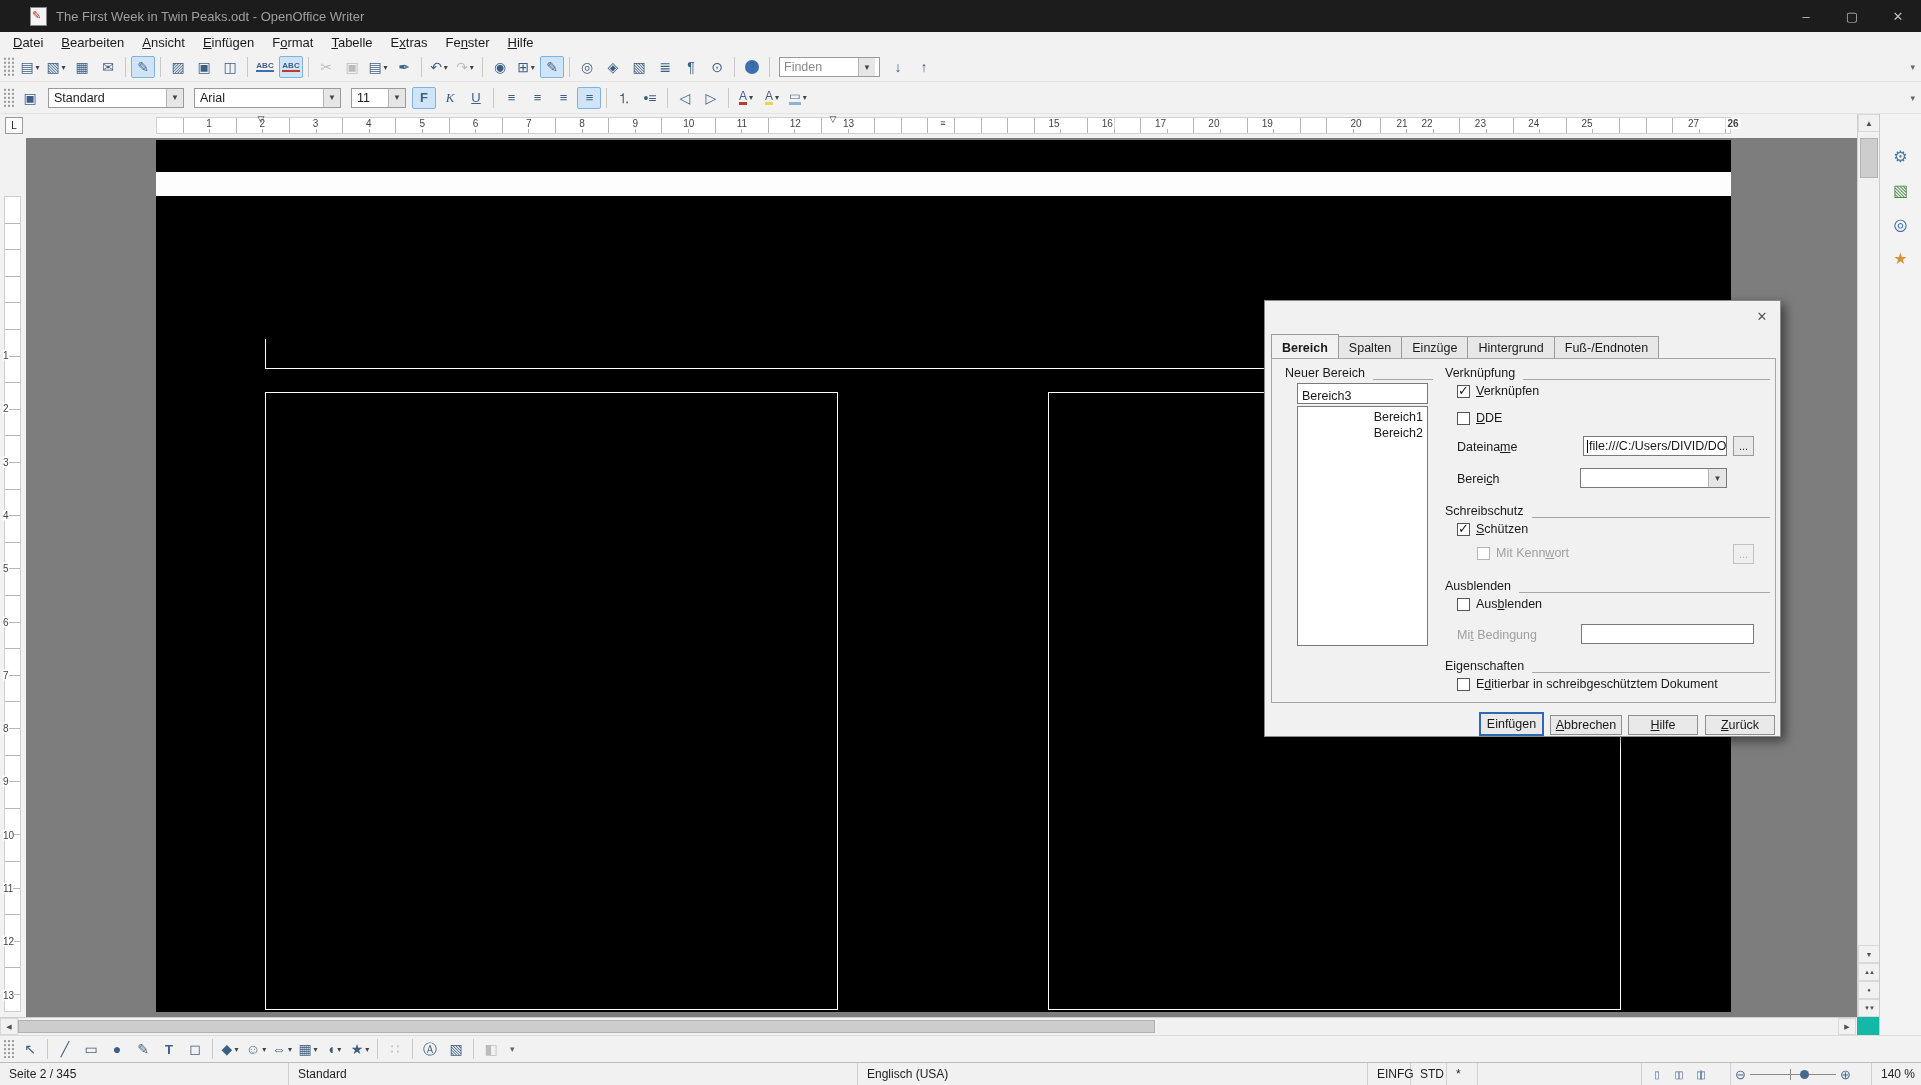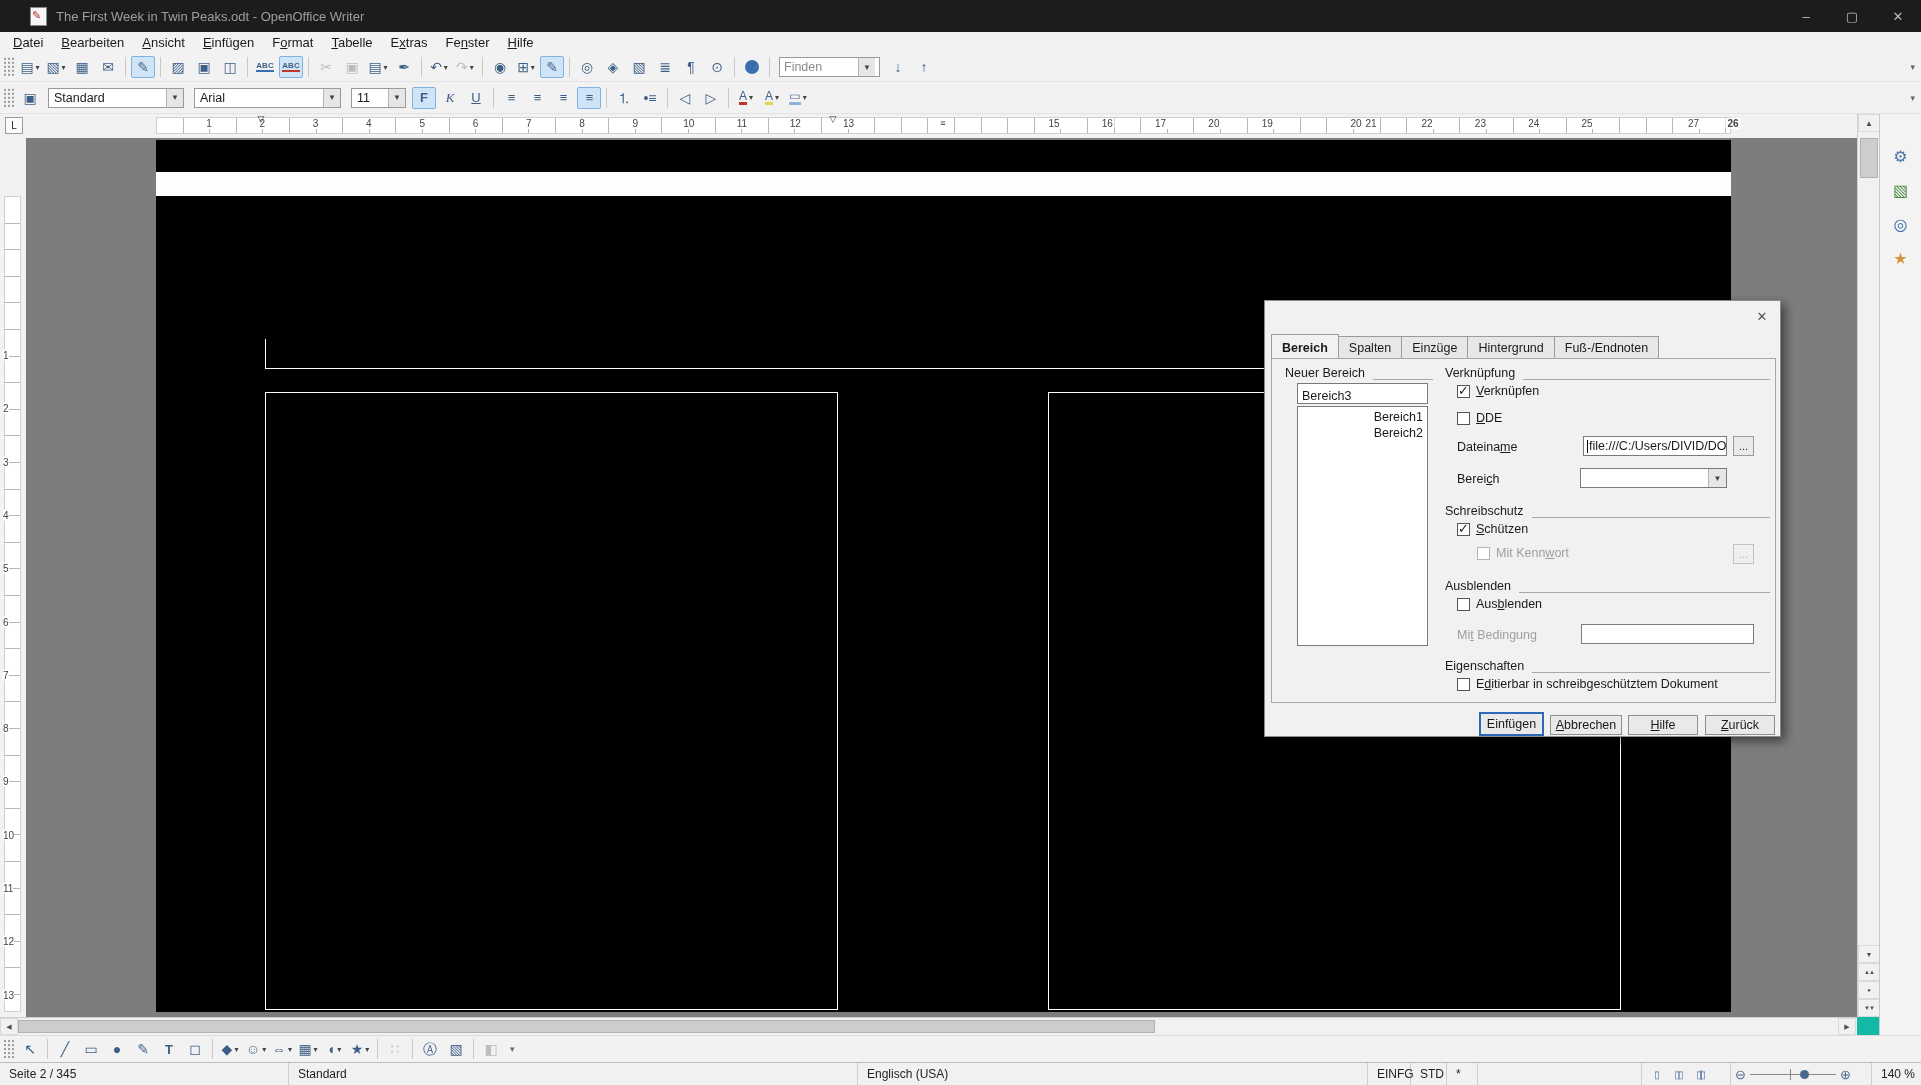--- a/index.html
+++ b/index.html
@@ -344,21 +344,21 @@
         <span class="rnum" style="left: 688.7px;">10</span>
         <span class="rnum" style="left: 742px;">11</span>
         <span class="rnum" style="left: 795.3px;">12</span>
         <span class="rnum" style="left: 848.6px;">13</span>
         <span class="rnum" style="left: 1054px;">15</span>
         <span class="rnum" style="left: 1107.3px;">16</span>
         <span class="rnum" style="left: 1160.6px;">17</span>
         <span class="rnum" style="left: 1213.9px;">20</span>
         <span class="rnum" style="left: 1267.2px;">19</span>
         <span class="rnum" style="left: 1356px;">20</span>
-        <span class="rnum" style="left: 1371px;">21</span>
+        <span class="rnum" style="left: 1402px;">21</span>
         <span class="rnum" style="left: 1427.1px;">22</span>
         <span class="rnum" style="left: 1480.4px;">23</span>
         <span class="rnum" style="left: 1533.7px;">24</span>
         <span class="rnum" style="left: 1587px;">25</span>
         <span class="rnum" style="left: 1733px; font-weight: bold;">26</span>
         <span class="rnum" style="left: 1693.6px;">27</span>
       </div>
     <div class="rmark" style="left:261px">▽</div>
     <div class="rmark" style="left:833px">▽</div>
     <div class="rmark" style="left:943px;top:4px">≡</div>

